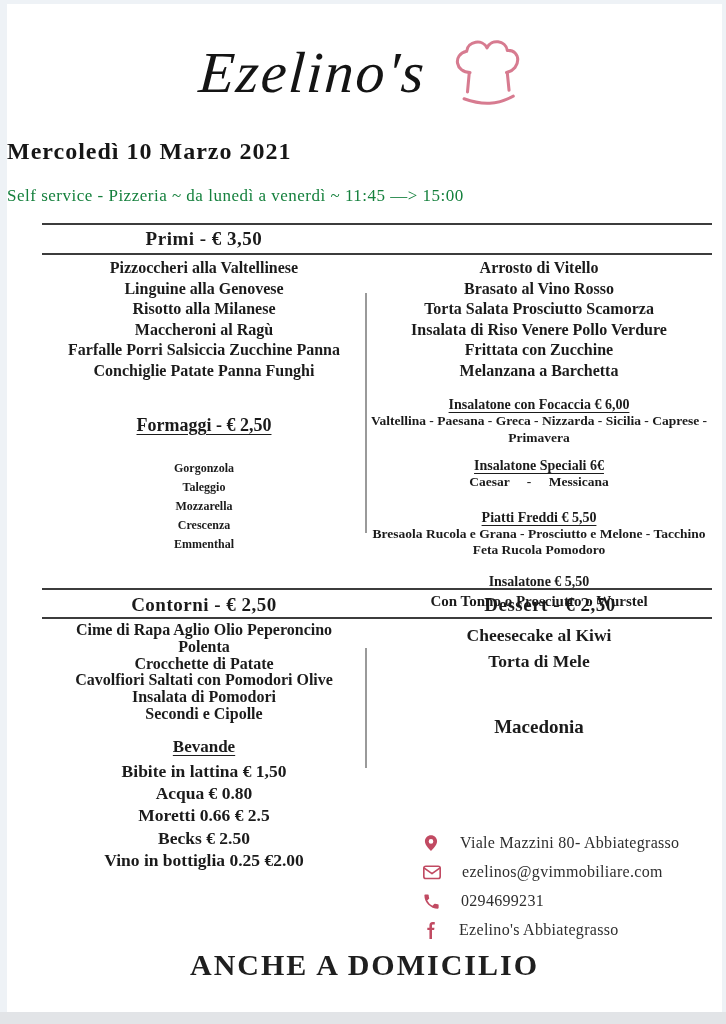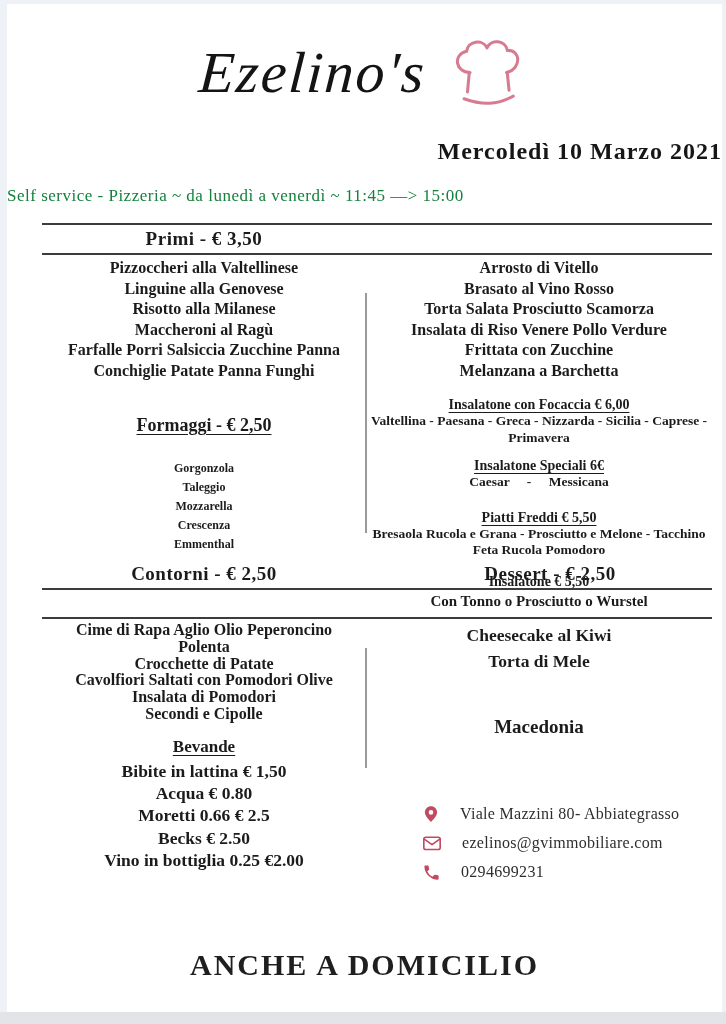--- a/index.html
+++ b/index.html
@@ -26,41 +26,41 @@
   }
   .brand-title{
     font-family:"Liberation Serif", serif;
     font-style:italic;font-weight:500;
     font-size:58px;letter-spacing:2px;color:#141414;
     transform:skewX(-4deg);
   }
   .chef-hat{width:86px;height:78px;margin-top:6px;}
 
   .date-line{
-    position:absolute;top:134px;left:0;width:100%;text-align:right;
+    position:absolute;top:134px;left:0;width:100%;text-align:left;
     font-size:24px;font-weight:bold;letter-spacing:1px;color:#161616;
   }
   .subtitle-line{
     position:absolute;top:182px;left:0;width:100%;
     font-size:17px;color:#15803d;letter-spacing:0.5px;
   }
 
   
   .hrule{position:absolute;left:35px;width:670px;height:0;border-top:2px solid #3c3c3c;}
   .r1{top:219px}.r2{top:249px}.r3{top:584px}.r4{top:613px}
   .vdivider{position:absolute;width:2px;background:#9a9a9a;left:358px;}
   .v1{top:289px;height:240px;}
   .v2{top:644px;height:120px;}
 
   
   .band-headers{
     position:absolute;left:35px;width:670px;
     display:grid;grid-template-columns:324px 1fr;column-gap:22px;
   }
-  .bh1{top:224px}.bh2{top:559px}
+  .bh1{top:224px}.bh2{top:590px}
   .band-header{
     text-align:center;font-size:19px;font-weight:bold;letter-spacing:0.5px;
   }
   .band{
     position:absolute;left:35px;width:670px;
     display:grid;grid-template-columns:324px 1fr;
   }
   .b1{top:254px}.b2{top:618px}
   .col{text-align:center;}
 
@@ -86,21 +86,21 @@
   .insalatone-head{margin-top:15px;}
   .subdesc-lg{font-size:15px;line-height:18px;margin-top:2px;}
 
   .bevande-head{font-size:17px;margin-top:14px;}
   .bevande-list{margin-top:3px;}
 
   .late-item{font-size:19px;font-weight:bold;margin-top:42px;}
 
   
   .contact{
-    margin-top:66px;padding-left:56px;text-align:center;
+    margin-top:95px;padding-left:56px;text-align:center;
     display:flex;flex-direction:column;gap:9px;
   }
   .contact-row{display:flex;align-items:center;gap:20px;height:20px;}
   .contact-row svg{flex:0 0 auto;}
   .contact-text{font-size:16px;color:#2e2e2e;letter-spacing:0.3px;}
 
   
   .footer-line{
     position:absolute;top:944px;left:0;width:100%;text-align:center;
     font-size:30px;font-weight:600;letter-spacing:2px;color:#1f1f1f;
@@ -217,20 +217,26 @@
             <path d="M3 6.5 L12 13 L21 6.5"></path>
           </svg>
           <span class="contact-text">ezelinos@gvimmobiliare.com</span>
         </div>
         <div class="contact-row">
           <svg width="19" height="19" viewBox="0 0 24 24" fill="#c14a62">
             <path d="M6.62 10.79a15.05 15.05 0 0 0 6.59 6.59l2.2-2.2a1 1 0 0 1 1.02-.24c1.12.37 2.33.57 3.57.57a1 1 0 0 1 1 1V20a1 1 0 0 1-1 1C10.85 21 3 13.15 3 3.99A1 1 0 0 1 4 3h3.5a1 1 0 0 1 1 1c0 1.25.2 2.45.57 3.57a1 1 0 0 1-.25 1.02l-2.2 2.2z"></path>
           </svg>
           <span class="contact-text">0294699231</span>
         </div>
+        <div class="contact-row">
+          <svg width="17" height="19" viewBox="0 0 24 24" fill="#c14a62">
+            <path d="M15.5 3.5H18V0h-3c-3.1 0-4.5 2.2-4.5 4.9V8H7.5v3.4H10.5V24h3.6V11.4h3l.5-3.4h-3.5V5.2c0-1 .4-1.7 1.4-1.7z"></path>
+          </svg>
+          <span class="contact-text">Ezelino's Abbiategrasso</span>
+        </div>
       </div>
     </div>
   </div>
 
   <div class="footer-line">ANCHE A DOMICILIO</div>
 </div>
 
 <div class="bottom-edge"></div>
 
 </body></html>

